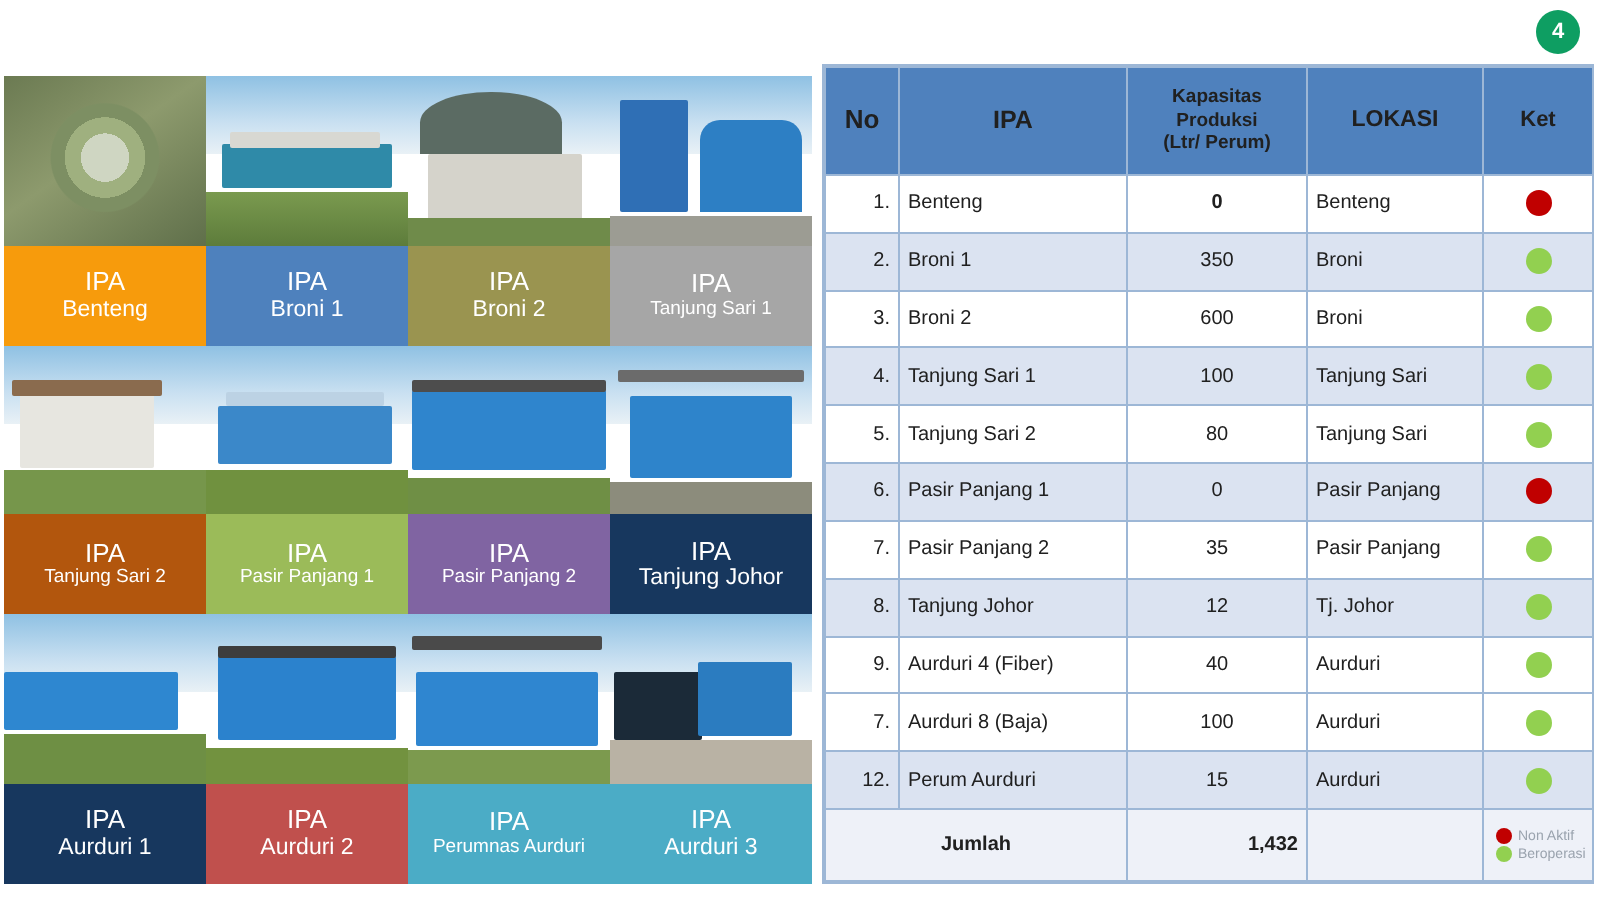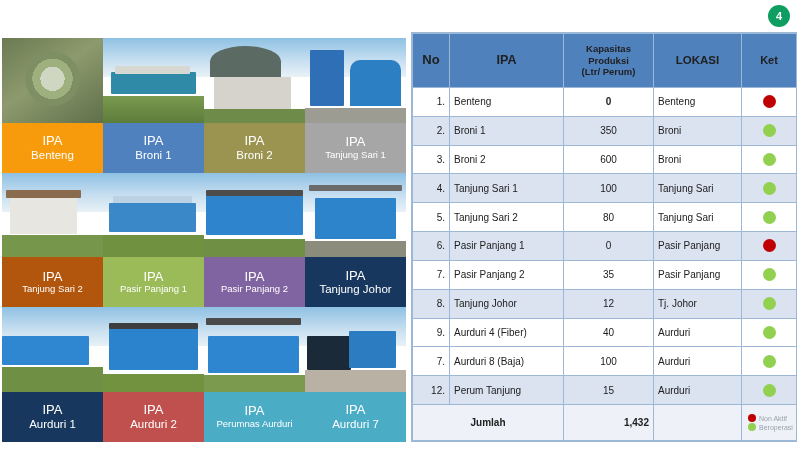--- a/index.html
+++ b/index.html
@@ -314,21 +314,21 @@
       </div>
       <div class="cell">
         <div class="photo">
           <div class="sky"></div>
           <div class="bldg" style="left:2%;top:34%;width:44%;height:40%;background:#1b2a38"></div>
           <div class="bldg" style="left:44%;top:28%;width:46%;height:44%;background:#2b7cc0"></div>
           <div class="ground" style="height:26%;background:#b9b2a4"></div>
         </div>
         <div class="label" style="background: rgb(75, 172, 198);">
           <div class="ipa">IPA</div>
-          <div class="nm">Aurduri 7</div>
+          <div class="nm">Aurduri 3</div>
         </div>
       </div>
     </div>
 
   <div class="table-wrap">
     <table class="ipa-table">
       <colgroup>
         <col style="width:37px">
         <col style="width:114px">
         <col style="width:90px">
@@ -414,21 +414,21 @@
           </tr>
           <tr>
             <td class="c-no">7.</td>
             <td class="c-ipa">Aurduri 8 (Baja)</td>
             <td class="c-kap">100</td>
             <td class="c-lok">Aurduri</td>
             <td class="c-ket"><span class="dot green"></span></td>
           </tr>
           <tr class="alt">
             <td class="c-no">12.</td>
-            <td class="c-ipa">Perum Tanjung</td>
+            <td class="c-ipa">Perum Aurduri</td>
             <td class="c-kap">15</td>
             <td class="c-lok">Aurduri</td>
             <td class="c-ket"><span class="dot green"></span></td>
           </tr>
         </tbody>
       <tfoot>
         <tr class="total-row">
           <td class="t-label" colspan="2">Jumlah</td>
           <td class="t-val">1,432</td>
           <td class="t-blank"></td>

